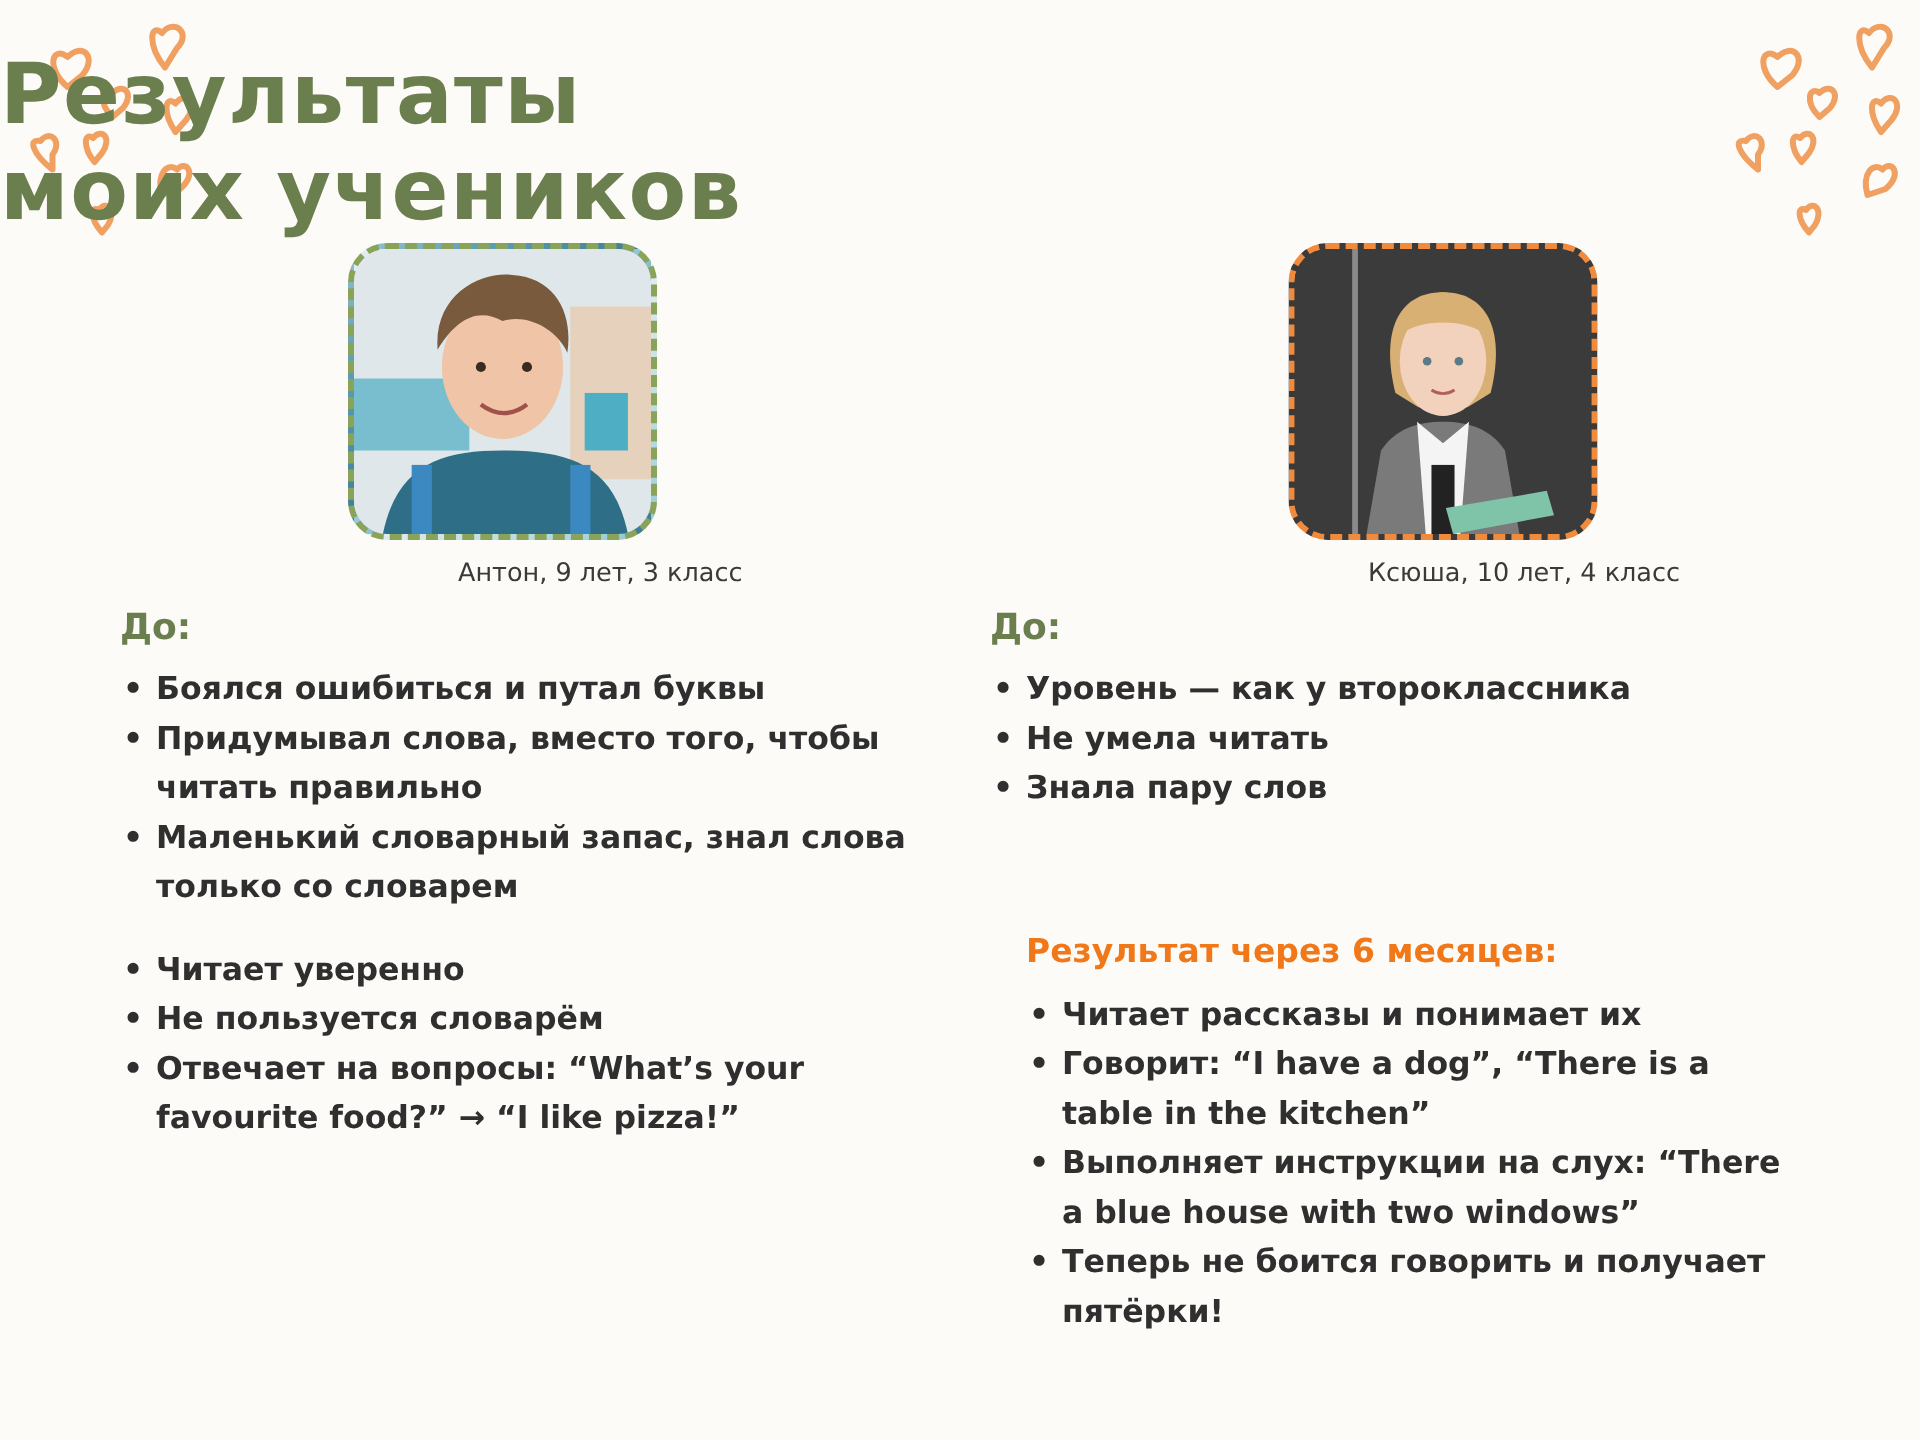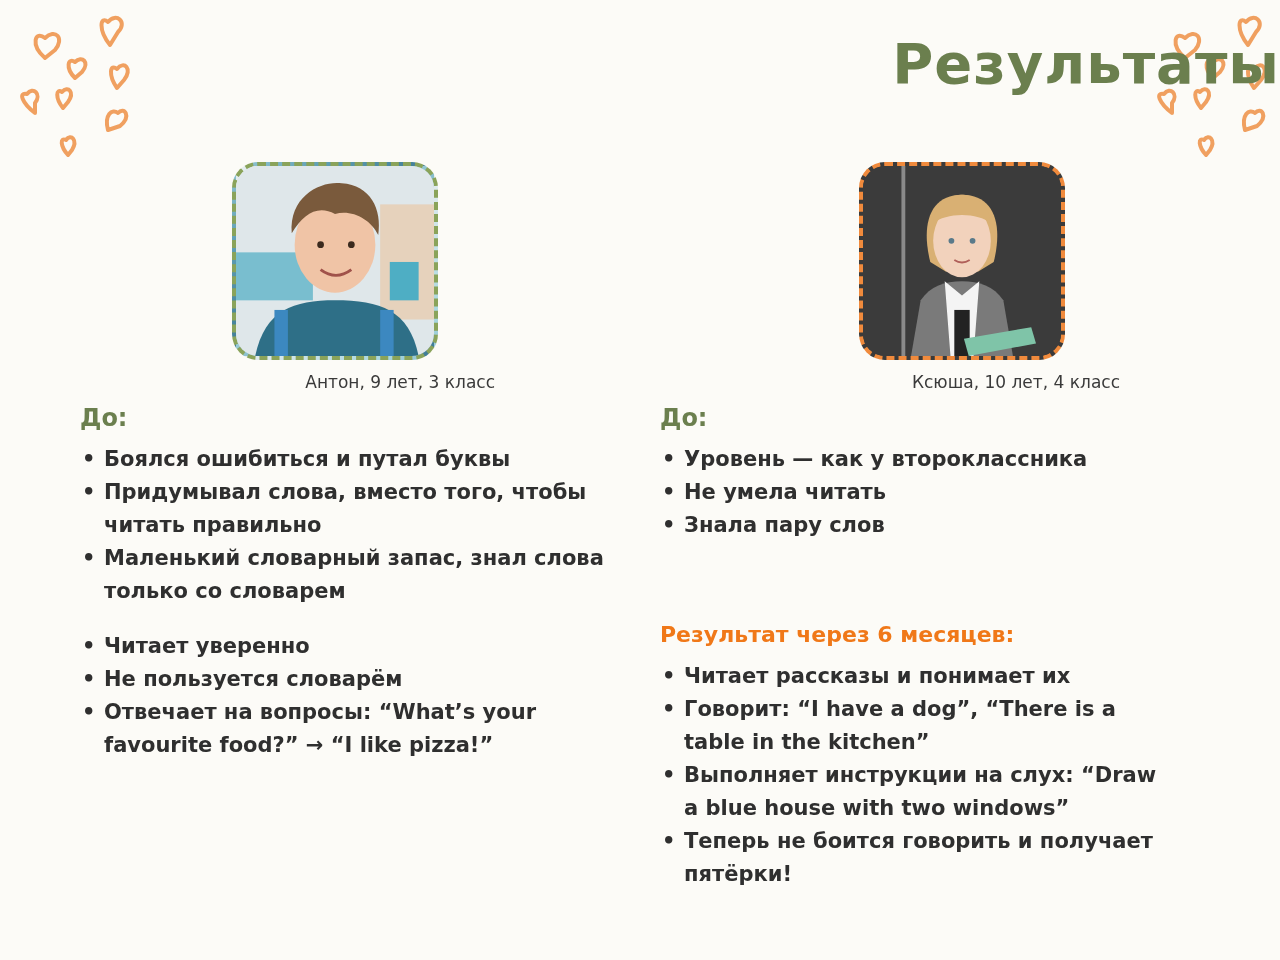--- a/index.html
+++ b/index.html
@@ -12,21 +12,21 @@
       overflow: hidden;
     }
     .hearts { position: absolute; top: 0; width: 160px; height: 170px; }
     .hearts.left { left: 0; }
     .hearts.right { left: 1140px; width: 140px; }
     .hearts svg { width: 100%; height: 100%; }
 
     .title {
       position: absolute;
       top: 32px; left: 0; width: 1280px;
-      text-align: right;
+      text-align: left;
       font-family: "DejaVu Sans", sans-serif;
       font-weight: bold;
       font-size: 56px;
       line-height: 64px;
       color: #6b7f4e;
       letter-spacing: 1px;
     }
     .title span { display: block; }
 
     .photo {
@@ -111,20 +111,21 @@
       <path d="M32 113 C19 103,15 92,24 94 C30 86,39 94,32 103 Z"></path>
       <path d="M61 108 C53 98,54 88,60 92 C66 85,73 92,66 102 Z"></path>
       <path d="M105 130 C101 115,109 108,115 113 C121 106,129 116,117 126 Z"></path>
       <path d="M66 155 C58 146,58 137,64 140 C69 133,76 140,70 150 Z"></path>
     </g>
   </svg>
 </div>
 
 <h1 class="title">
   <span>Результаты</span>
+  <span>моих учеников</span>
 </h1>
 
 <div class="photo anton" title="Фото мальчика с рюкзаком">
   <svg viewBox="0 0 206 198" preserveAspectRatio="none">
     <rect x="0" y="0" width="206" height="198" fill="#dfe7ea"></rect>
     <rect x="0" y="90" width="80" height="50" fill="#5fb4c8" opacity="0.8"></rect>
     <rect x="150" y="40" width="56" height="120" fill="#e8c9a8" opacity="0.7"></rect>
     <rect x="160" y="100" width="30" height="40" fill="#4eaec4"></rect>
     <path d="M20 198 C30 150,60 140,103 140 C150 140,180 150,190 198 Z" fill="#2e6f87"></path>
     <rect x="40" y="150" width="14" height="48" fill="#3c88c0"></rect>
@@ -176,21 +177,21 @@
 
 <section class="col right" style="top:403px;">
   <h2 class="h-before">До:</h2>
   <ul class="items">
     <li>Уровень — как у второклассника</li>
     <li>Не умела читать</li>
     <li>Знала пару слов</li>
   </ul>
 </section>
 
-<section class="col right" style="top:620px;">
+<section class="col right" style="top:620px;margin-left:24px;">
   <h2 class="h-result">Результат через 6 месяцев:</h2>
   <ul class="items">
     <li>Читает рассказы и понимает их</li>
     <li style="width:520px;">Говорит: “I have a dog”, “There is a table in the kitchen”</li>
-    <li style="width:510px;">Выполняет инструкции на слух: “Draw a blue house with two windows”</li>
+    <li style="width:510px;">Выполняет инструкции на слух: “There a blue house with two windows”</li>
     <li style="width:500px;">Теперь не боится говорить и получает пятёрки!</li>
   </ul>
 </section>
 
 </body></html>

